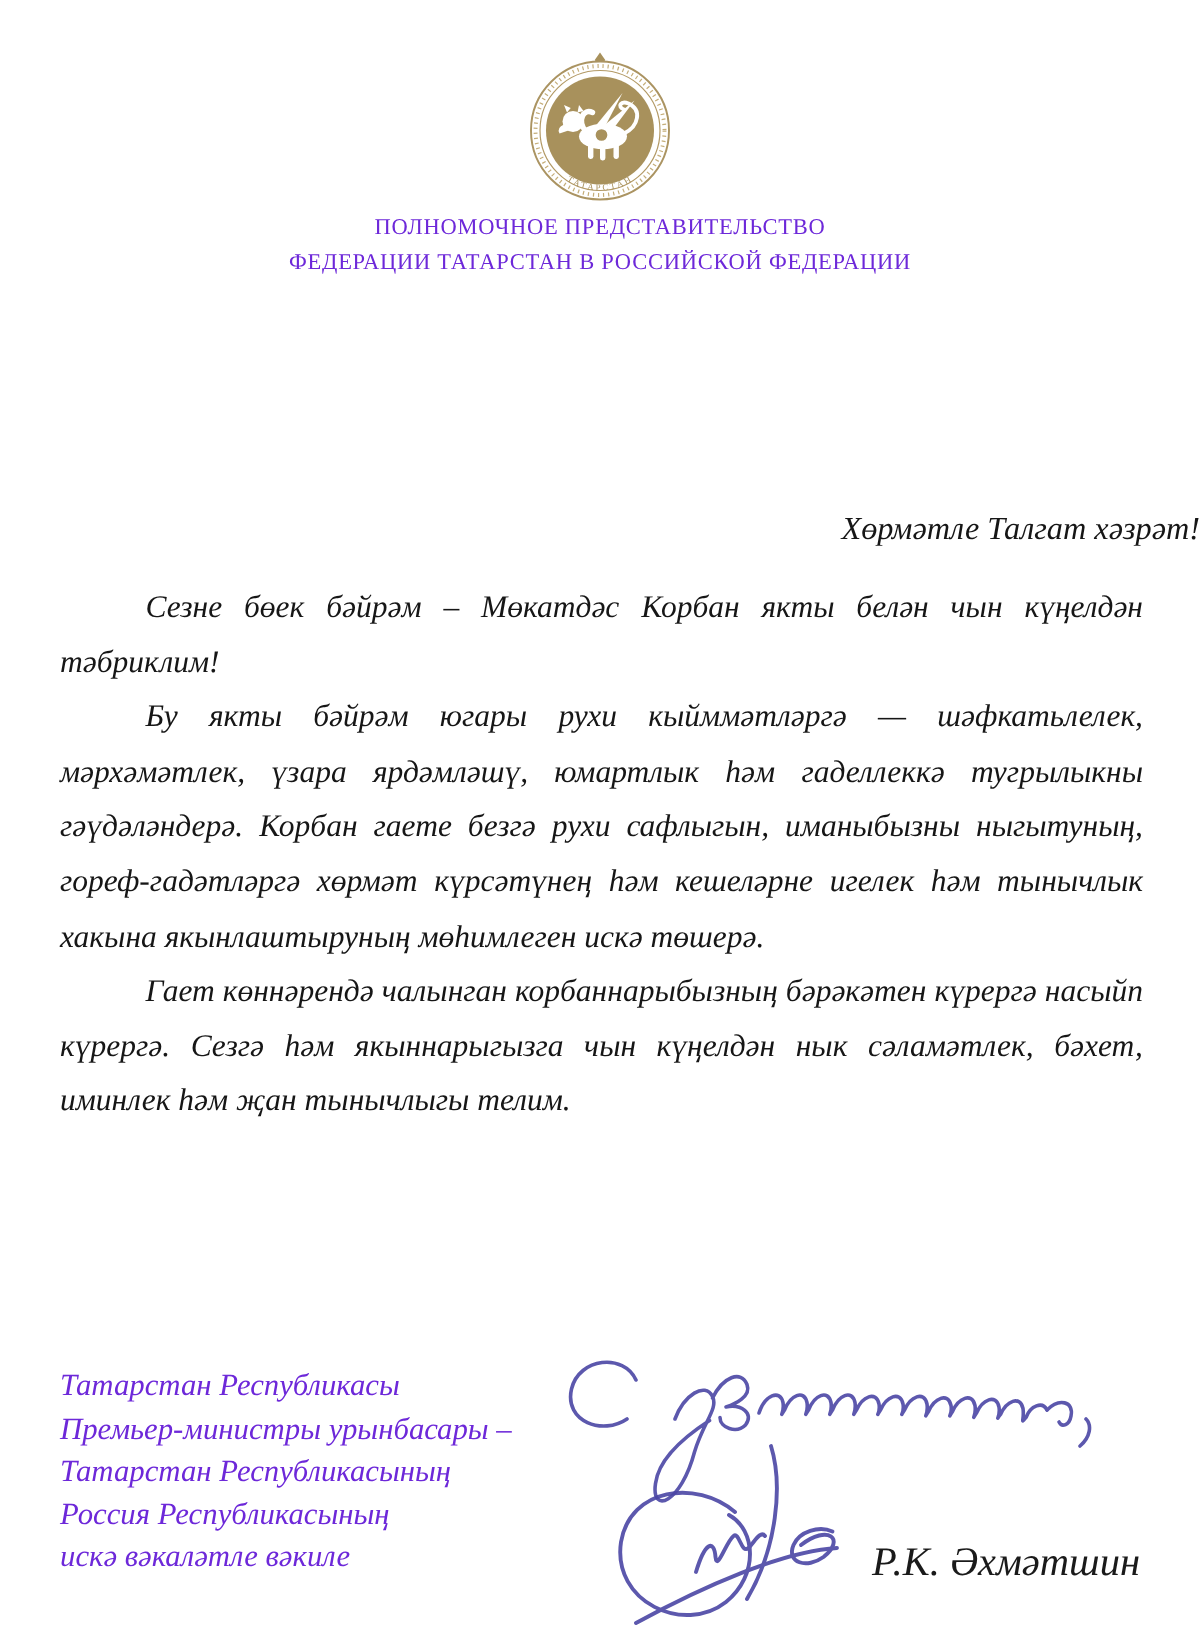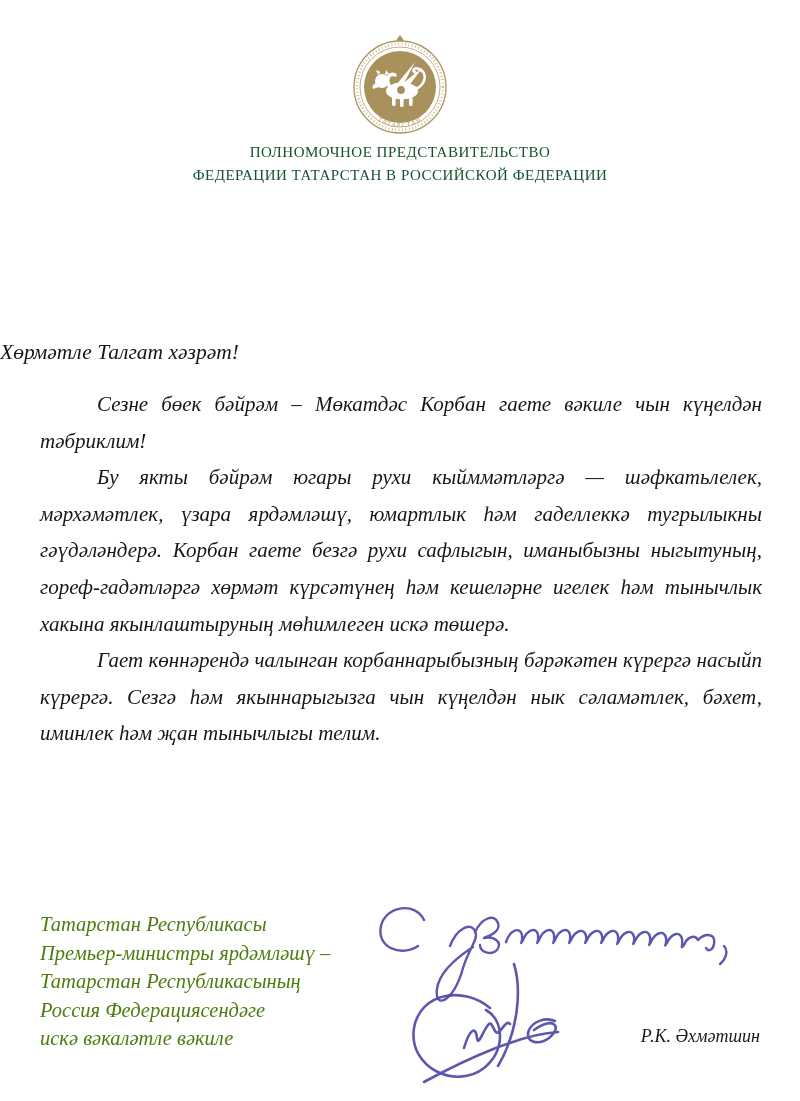--- a/index.html
+++ b/index.html
@@ -7,43 +7,43 @@
     width:800px;height:1101px;background:#ffffff;
     font-family:"Liberation Serif", serif;
     -webkit-font-smoothing:antialiased;
   }
   .page{position:relative;width:800px;height:1101px;overflow:hidden;background:#fff;}
 
   
   .emblem{position:absolute;left:345px;top:34px;width:110px;height:102px;}
   .org-name{
     position:absolute;left:0;right:0;top:141px;text-align:center;
-    color:#14532d;font-size:15px;line-height:23px;letter-spacing:0.5px;
+    color:#6d28d9;font-size:15px;line-height:23px;letter-spacing:0.5px;
   }
 
   
   .salutation{
-    position:absolute;left:0;right:0;top:340px;text-align:left;
+    position:absolute;left:0;right:0;top:340px;text-align:right;
     font-style:italic;font-size:21.5px;color:#161616;
   }
   .letter-body{
     position:absolute;left:40px;top:386px;width:722px;
     font-style:italic;font-size:21px;line-height:36.6px;
     text-align:justify;color:#161616;
   }
   .letter-body p{margin:0;text-indent:57px;}
 
   
   .sign-titles{
     position:absolute;left:40px;top:910px;
-    font-style:italic;font-size:20.5px;line-height:28.5px;color:#4d7c0f;
+    font-style:italic;font-size:20.5px;line-height:28.5px;color:#6d28d9;
   }
   .sign-name{
     position:absolute;right:40px;top:1026px;
-    font-style:italic;font-size:18px;color:#1a1a1a;
+    font-style:italic;font-size:27px;color:#1a1a1a;
   }
   .handwriting{position:absolute;left:372px;top:890px;width:430px;height:205px;}
   .ink{stroke:#4b46a5;fill:none;stroke-linecap:round;stroke-linejoin:round;opacity:0.9;}
 </style>
 </head>
 <body>
 
 <div class="page">
 
   <svg class="emblem" viewBox="0 0 110 102">
@@ -79,30 +79,30 @@
   </svg>
 
   <div class="org-name">
     <div>ПОЛНОМОЧНОЕ ПРЕДСТАВИТЕЛЬСТВО</div>
     <div>ФЕДЕРАЦИИ ТАТАРСТАН В РОССИЙСКОЙ ФЕДЕРАЦИИ</div>
   </div>
 
   <div class="salutation">Хөрмәтле Талгат хәзрәт!</div>
 
   <div class="letter-body">
-    <p>Сезне бөек бәйрәм – Мөкатдәс Корбан гаете вәкиле чын күңелдән тәбриклим!</p>
+    <p>Сезне бөек бәйрәм – Мөкатдәс Корбан якты белән чын күңелдән тәбриклим!</p>
     <p>Бу якты бәйрәм югары рухи кыйммәтләргә — шәфкатьлелек, мәрхәмәтлек, үзара ярдәмләшү, юмартлык һәм гаделлеккә тугрылыкны гәүдәләндерә. Корбан гаете безгә рухи сафлыгын, иманыбызны ныгытуның, гореф-гадәтләргә хөрмәт күрсәтүнең һәм кешеләрне игелек һәм тынычлык хакына якынлаштыруның мөһимлеген искә төшерә.</p>
     <p>Гает көннәрендә чалынган корбаннарыбызның бәрәкәтен күрергә насыйп күрергә. Сезгә һәм якыннарыгызга чын күңелдән нык сәламәтлек, бәхет, иминлек һәм җан тынычлыгы телим.</p>
   </div>
 
   <div class="sign-titles">
     <div>Татарстан Республикасы</div>
-    <div>Премьер-министры ярдәмләшү –</div>
+    <div>Премьер-министры урынбасары –</div>
     <div>Татарстан Республикасының</div>
-    <div>Россия Федерациясендәге</div>
+    <div>Россия Республикасының</div>
     <div>искә вәкаләтле вәкиле</div>
   </div>
 
   <svg class="handwriting" viewBox="0 0 430 205" role="img" aria-label="С уважением,">
 
     <g class="ink" stroke-width="2.4">
       <path d="M52,30 C44,12 14,15 9,36 C4,58 30,67 46,56"></path>
       <path d="M78,56 C84,40 98,31 103,41 C107,49 97,58 91,78 C82,112 62,120 65,99 C67,83 84,68 101,57"></path>
       <path d="M103,42 C110,28 122,23 126,33 C129,41 118,46 112,48 C122,46 131,52 125,60 C119,66 108,62 108,55"></path>
       <path d="M134,52 C138,40 148,36 150,45 C151,52 147,56 151,50 C155,40 164,36 166,45 C167,52 163,56 167,50 C171,40 180,36 182,45 C183,52 179,56 183,50 C187,40 196,36 198,45 C199,52 195,56 199,50 C203,41 212,37 214,46 C215,52 211,56 215,50 C219,41 228,37 230,46 C231,52 227,56 231,50 C235,41 244,37 246,46 C247,53 243,57 247,51 C251,42 260,38 262,47 C263,53 259,57 263,51 C267,42 276,38 278,47 C279,54 275,58 279,52 C283,43 292,39 294,48 C295,55 291,58 295,53 C299,44 308,40 310,49 C311,56 308,60 312,55 C315,47 323,44 326,50"></path>

